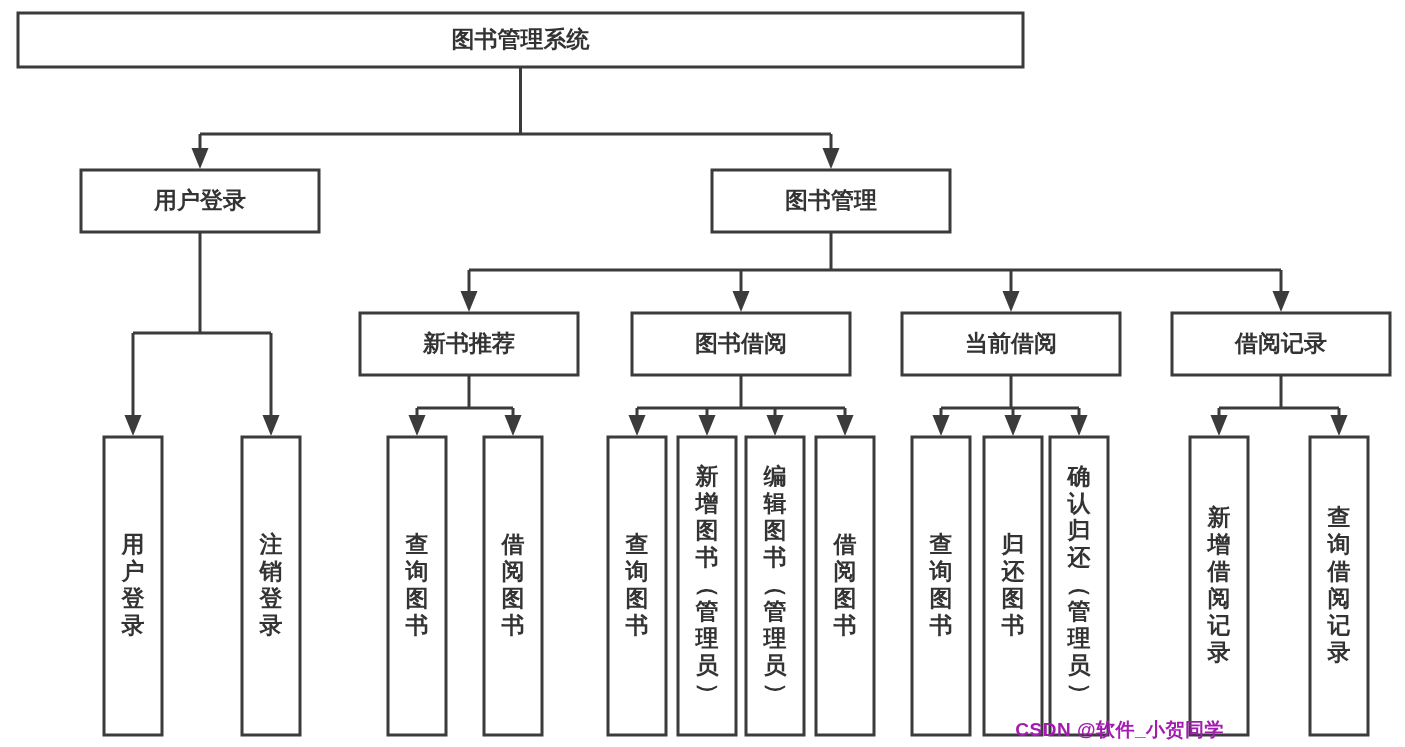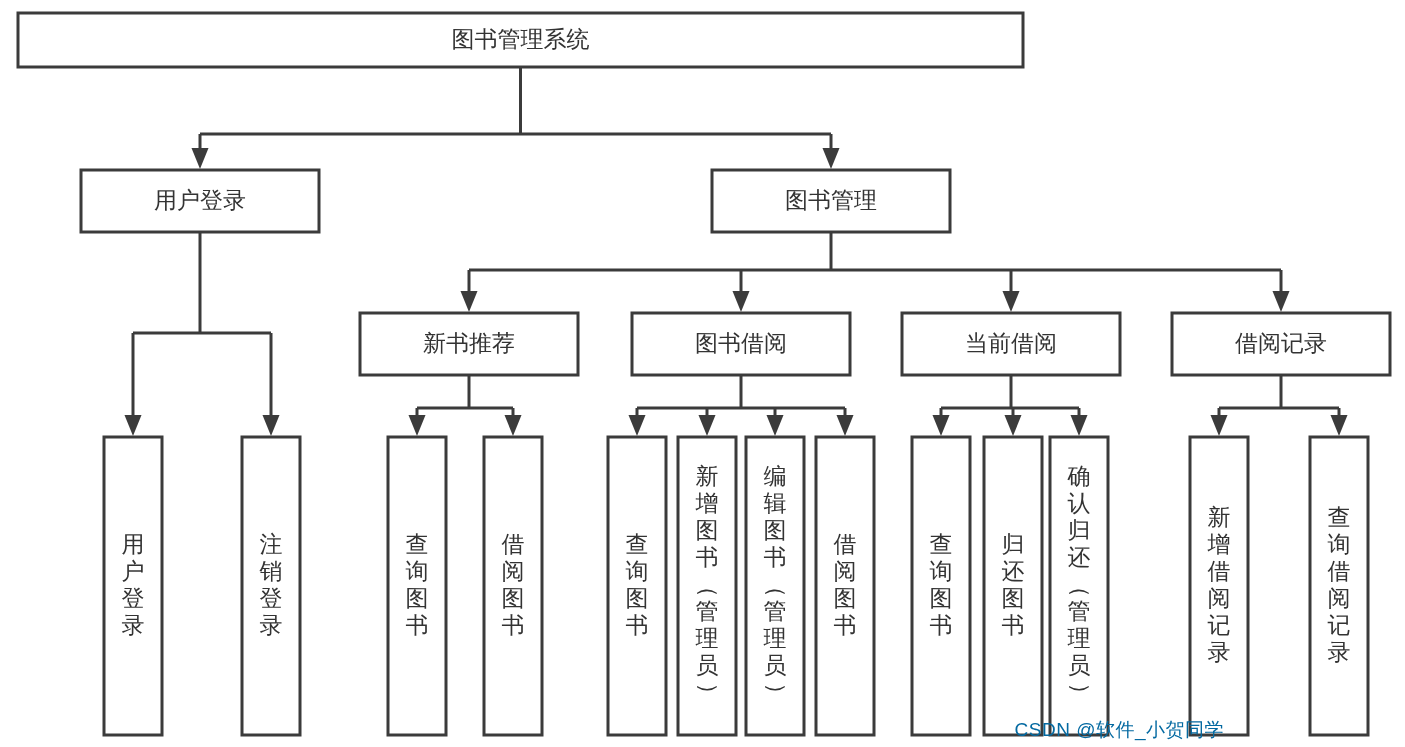--- a/index.html
+++ b/index.html
@@ -1,21 +1,21 @@
 <!DOCTYPE html>
 <html><head>
 <meta charset="utf-8">
 <style>
   html,body{margin:0;padding:0;background:#ffffff;}
   body{
     width:1405px;height:747px;overflow:hidden;
     font-family:"Liberation Sans","DejaVu Sans",sans-serif;
     color:#2b2b2b;
   }
-  #diagram-root{position:relative;width:1232px;height:747px;}
+  #diagram-root{position:relative;width:1232px;height:747px;font-weight:bold;}
   svg#diagram{position:absolute;left:0;top:0;width:1405px;height:747px;display:block;}
 
   .node-box{
     fill:#ffffff;
     stroke:#3b3b3b;
     stroke-width:3;
   }
   .node-label{
     fill:#333333;
     font-family:"Liberation Sans","DejaVu Sans",sans-serif;
@@ -31,21 +31,21 @@
     fill:none;
     stroke-linecap:butt;
   }
   .link-arrow{fill:#3b3b3b;stroke:none;}
 
   .watermark{
     position:absolute;
     right:8px;
     bottom:4px;
     font-size:19px;
-    color:#0369a1;
+    color:#a21caf;
     letter-spacing:0.5px;
     font-family:"Liberation Sans","DejaVu Sans",sans-serif;
     white-space:nowrap;
     pointer-events:none;
     margin-top:14px;
   }
 </style>
 </head>
 <body>
 

